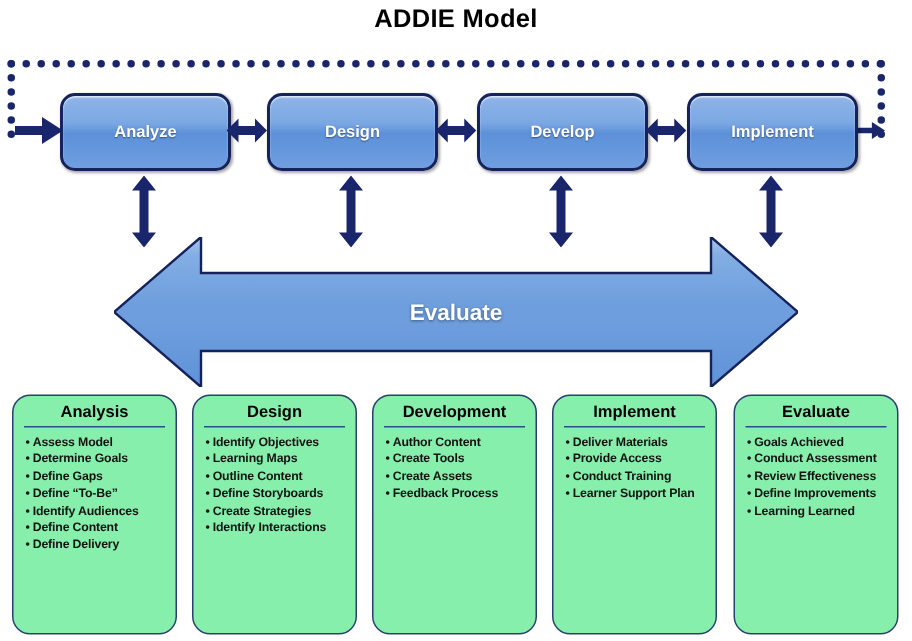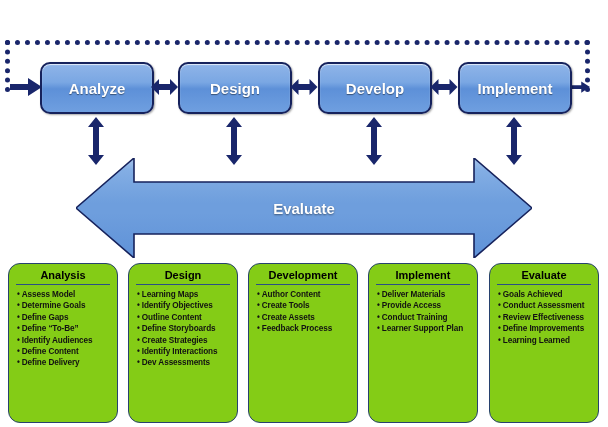--- a/index.html
+++ b/index.html
@@ -58,21 +58,21 @@
     background: linear-gradient(to bottom,
                 #8fb4e8 0%, #7aa7e3 38%, #5d90d8 52%, #6f9fe0 100%);
     box-shadow: inset 0 1px 1px rgba(255,255,255,.75),
                 1px 1px 2px rgba(0,0,0,.35);
     display: flex;
     align-items: center;
     justify-content: center;
   }
   .pbox-label {
     color: #ffffff;
-    font-size: 15px;
+    font-size: 11px;
     font-weight: bold;
     text-shadow: 0 1px 1px rgba(0,0,0,.45);
   }
   #pbox-0 { left: 40px; }
   #pbox-1 { left: 178px; }
   #pbox-2 { left: 318px; align-items: center; }
   #pbox-3 { left: 458px; }
 
   
   .arrow-svg { position: absolute; }
@@ -102,21 +102,21 @@
   }
 
   
   .card {
     position: absolute;
     top: 263px;
     width: 110px;
     height: 160px;
     border: 1.6px solid #27416e;
     border-radius: 12px;
-    background: #84cc16;
+    background: #86efac;
     box-sizing: border-box;
     padding: 5px 4px 4px 4px;
     overflow: hidden;
   }
   #card-0 { left: 8px; }
   #card-1 { left: 128px; }
   #card-2 { left: 248px; }
   #card-3 { left: 368px; }
   #card-4 { left: 489px; }
 
@@ -148,20 +148,21 @@
   .card-list li::before {
     content: "\2022";
     margin-right: 2px;
   }
 </style>
 </head>
 <body>
 
 <div id="canvas">
 
+  <div id="title">ADDIE Model</div>
 
   <div class="dotted-h" id="loop-top"></div>
   <div class="dotted-v" id="loop-left"></div>
   <div class="dotted-v" id="loop-right"></div>
 
   <svg class="arrow-svg" style="left:10px; top:78px;" width="32" height="18" viewBox="0 0 32 18">
     <path d="M0 6 H18 V0 L32 9 L18 18 V12 H0 Z" fill="#19266b"></path>
   </svg>
 
   <svg class="arrow-svg" style="left:570px; top:78px;" width="20" height="18" viewBox="0 0 32 18">
@@ -231,27 +232,26 @@
         <li>Identify Audiences</li>
         <li>Define Content</li>
         <li>Define Delivery</li>
       </ul>
   </div>
 
   <div class="card" id="card-1">
     <div class="card-title">Design</div>
     <div class="card-rule"></div>
     <ul class="card-list">
+        <li>Identify Objectives</li>
         <li>Learning Maps</li>
-        <li>Identify Objectives</li>
         <li>Outline Content</li>
         <li>Define Storyboards</li>
         <li>Create  Strategies</li>
         <li>Identify Interactions</li>
-        <li>Dev Assessments</li>
       </ul>
   </div>
 
   <div class="card" id="card-2">
     <div class="card-title">Development</div>
     <div class="card-rule"></div>
     <ul class="card-list">
         <li>Author Content</li>
         <li>Create Tools</li>
         <li>Create Assets</li>

